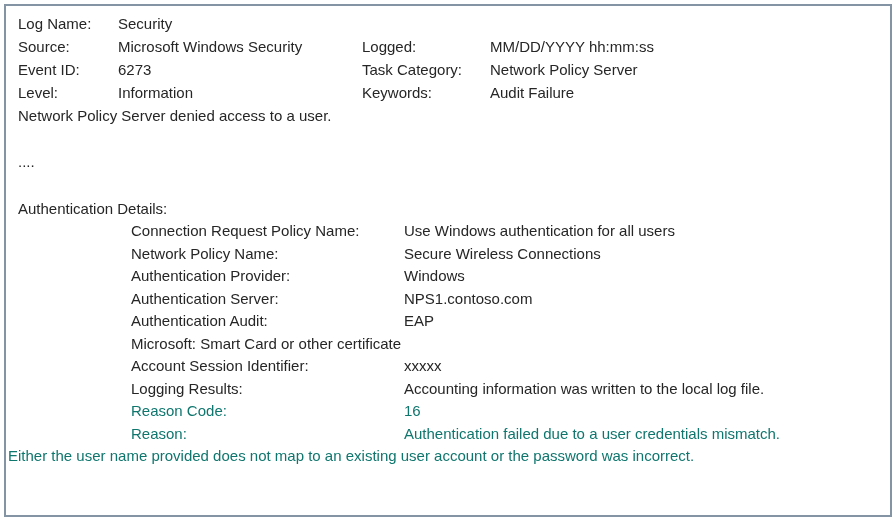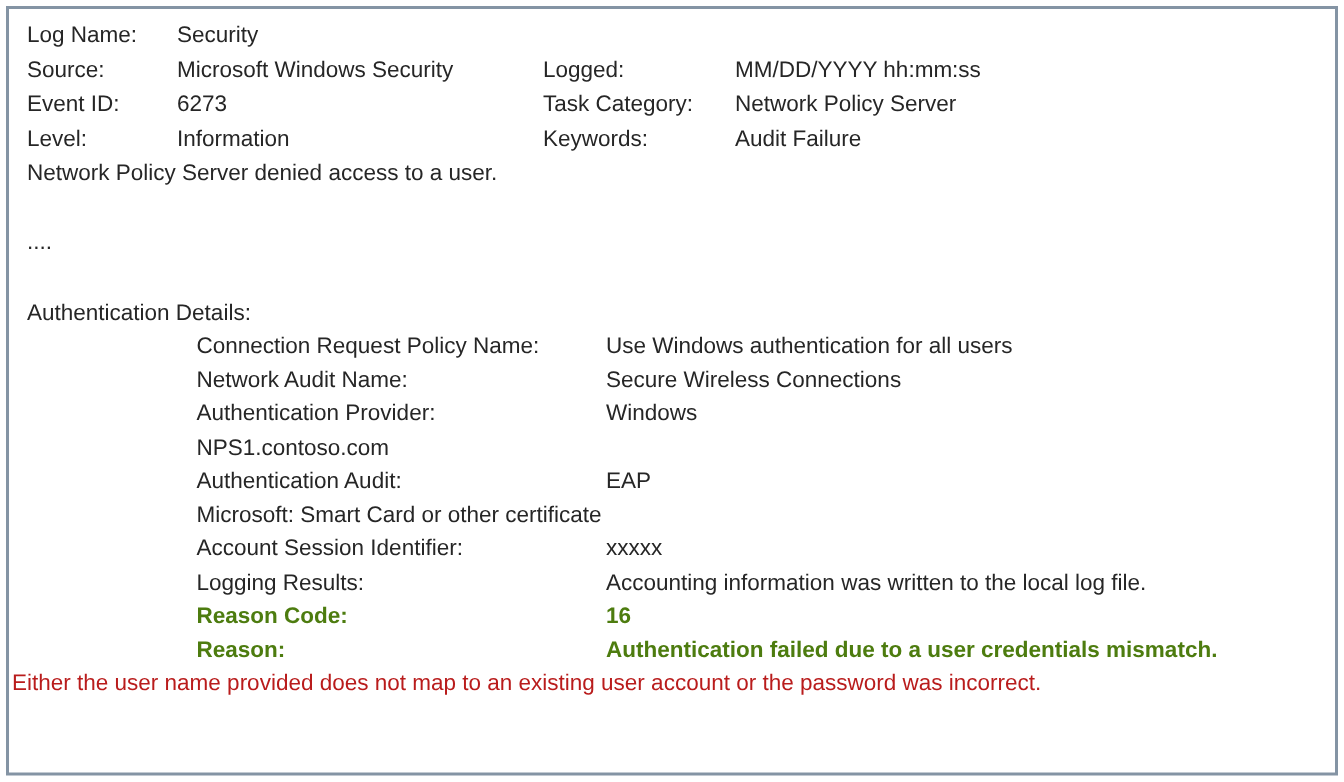--- a/index.html
+++ b/index.html
@@ -49,25 +49,25 @@
   .details {
     margin-left: 97px;
   }
   .drow {
     display: grid;
     grid-template-columns: 273px auto;
     line-height: 22.5px;
     margin-left: 16px;
   }
   .drow span { white-space: nowrap; }
-  .drow.red { color: #4d7c0f; font-weight: bold; }
+  .drow.red { color: #0f766e; }
   .footnote {
     margin-left: -10px;
     line-height: 22.5px;
-    color: #b91c1c;
+    color: #0f766e;
     white-space: nowrap;
   }
 </style>
 </head>
 <body>
 
 <div class="frame">
 
   <div class="header">
     <span>Log Name:</span>
@@ -96,28 +96,29 @@
   <div class="ellipsis">....</div>
 
   <div class="section-title">Authentication Details:</div>
 
   <div class="details">
     <div class="drow">
       <span>Connection Request Policy Name:</span>
       <span>Use Windows authentication for all users</span>
     </div>
     <div class="drow">
-      <span>Network Audit Name:</span>
+      <span>Network Policy Name:</span>
       <span>Secure Wireless Connections</span>
     </div>
     <div class="drow">
       <span>Authentication Provider:</span>
       <span>Windows</span>
     </div>
     <div class="drow">
+      <span>Authentication Server:</span>
       <span>NPS1.contoso.com</span>
     </div>
     <div class="drow">
       <span>Authentication Audit:</span>
       <span>EAP</span>
     </div>
     <div class="drow">
       <span>Microsoft: Smart Card or other certificate</span>
     </div>
     <div class="drow">

